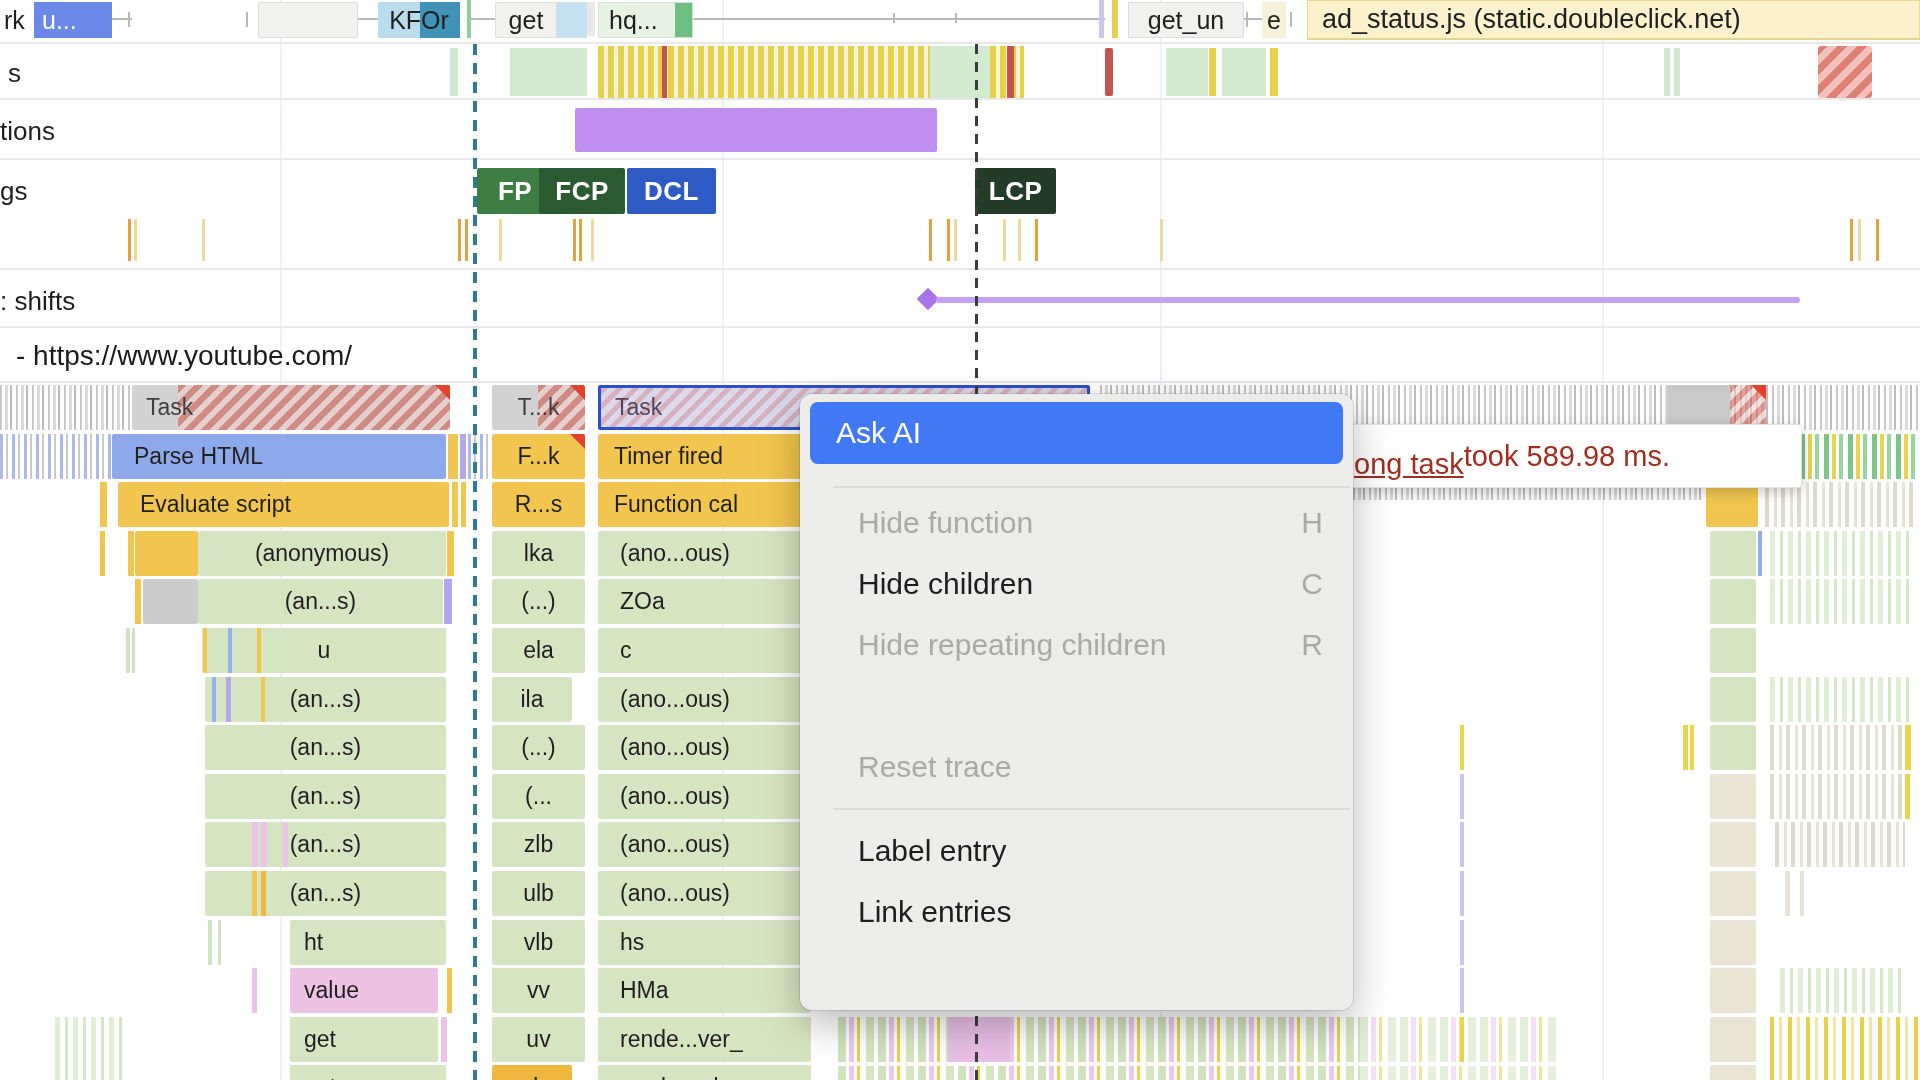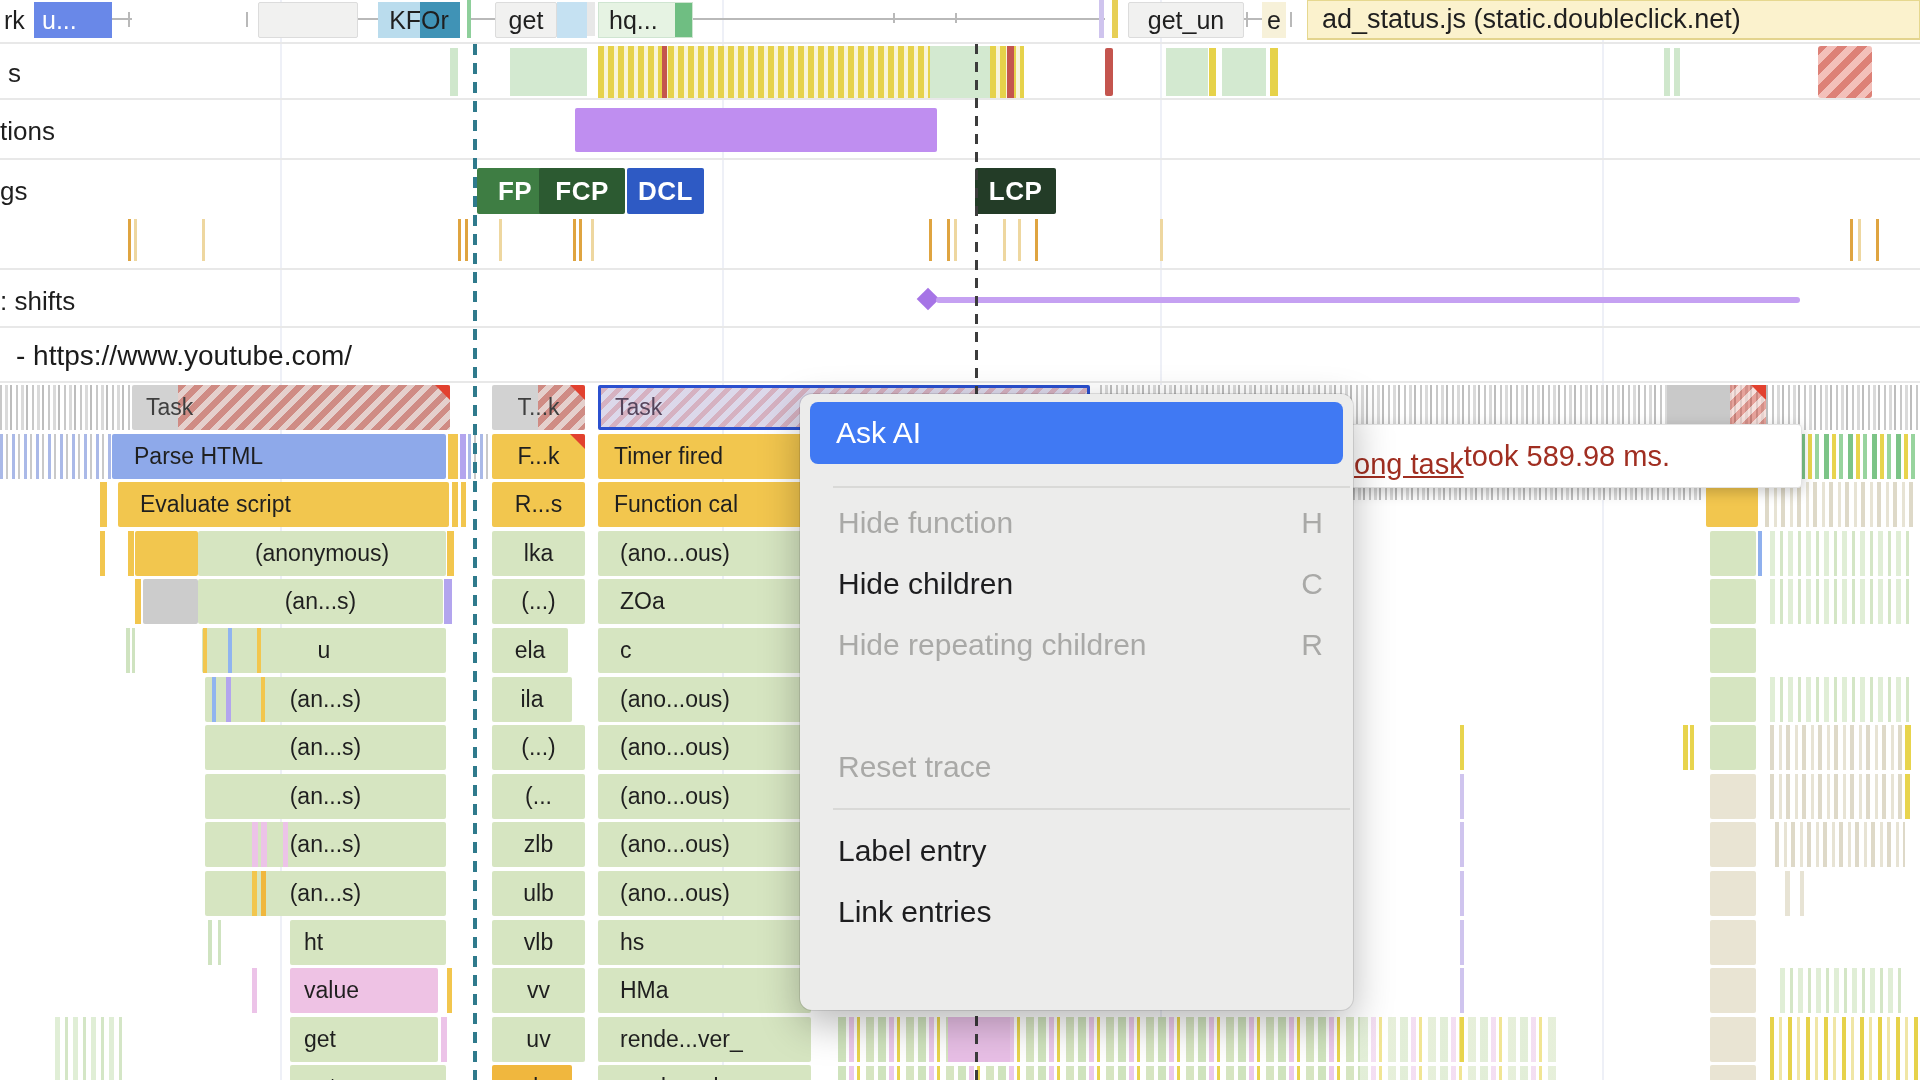--- a/index.html
+++ b/index.html
@@ -52,21 +52,21 @@
          display:flex;align-items:center;justify-content:center;border-radius:2px;letter-spacing:.5px;}
   .tracklab{position:absolute;font-size:26px;color:#1e1e1e;}
   
   .menu{position:absolute;left:800px;top:394px;width:553px;height:616px;background:#ececeb;
         border-radius:12px;box-shadow:0 14px 40px rgba(0,0,0,.28),0 0 0 1px rgba(0,0,0,.10);z-index:60;}
   .askai{position:absolute;left:10px;top:8px;width:533px;height:62px;background:var(--accent-blue);
          border-radius:8px;display:flex;align-items:center;box-sizing:border-box;}
   .askai span{color:#fff;font-size:30px;padding-left:26px;}
   .mdiv{position:absolute;left:33px;right:3px;height:2px;background:#d9d9d7;}
   .mi{position:absolute;left:0;width:100%;height:61px;display:flex;align-items:center;box-sizing:border-box;}
-  .milabel{flex:1;padding-left:38px;font-size:30px;color:#1d1d1f;}
+  .milabel{flex:1;padding-left:58px;font-size:30px;color:#1d1d1f;}
   .dis{color:#a9a9a7;}
   .mshort{padding-right:30px;font-size:30px;color:#a9a9a7;}
   
   .tooltip{position:absolute;left:1343px;top:424px;width:459px;height:64px;background:#fff;z-index:50;
            border:1px solid #e3e3e3;border-radius:4px;box-shadow:0 4px 14px rgba(0,0,0,.22);
            display:flex;align-items:center;padding-left:10px;box-sizing:border-box;
            font-size:29px;color:var(--warn-red);white-space:nowrap;overflow:hidden;}
   .tooltip .lk{text-decoration:underline;margin-top:16px;}
   .diamond{position:absolute;left:920px;top:291px;width:16px;height:16px;background:#a674e6;transform:rotate(45deg);}
 </style>
@@ -154,21 +154,21 @@
   </div>
 
   <div>
     <span class="tracklab" style="left:0;top:176px">gs</span>
     <div class="badge" style="left:477px;width:76px;background:var(--badge-fp)">
         <span>FP</span>
       </div>
     <div class="badge" style="left:539px;width:86px;background:var(--badge-fcp)">
         <span>FCP</span>
       </div>
-    <div class="badge" style="left:627px;width:77px;background:var(--badge-dcl)">
+    <div class="badge" style="left:627px;width:89px;background:var(--badge-dcl)">
         <span>DCL</span>
       </div>
     <div class="badge" style="left:975px;width:81px;background:var(--badge-lcp)">
         <span>LCP</span>
       </div>
 
     <i class="tick ab" style="left:128px;top:219px;height:42px;background:#dfa440"></i>
     <i class="tick ab" style="left:134px;top:219px;height:42px;background:#eed7a0"></i>
     <i class="tick ab" style="left:202px;top:219px;height:42px;background:#eed7a0"></i>
     <i class="tick ab" style="left:458px;top:219px;height:42px;background:#dfa440"></i>
@@ -286,21 +286,21 @@
     <div class="ab fgstripe" style="left:1770px;top:579px;width:140px;height:45px"></div>
 
     <i class="ab" style="left:126px;top:628px;width:4px;height:45px;background:#cfe3c0"></i>
     <i class="ab" style="left:132px;top:628px;width:3px;height:45px;background:#cfe3c0"></i>
     <div class="fb green ctr" style="left:202px;top:628px;width:244px">
         <span>u</span>
       </div>
     <i class="ab" style="left:203px;top:628px;width:4px;height:45px;background:var(--scripting-yellow);z-index:6"></i>
     <i class="ab" style="left:228px;top:628px;width:4px;height:45px;background:#90b4f0;z-index:6"></i>
     <i class="ab" style="left:257px;top:628px;width:4px;height:45px;background:var(--scripting-yellow);z-index:6"></i>
-    <div class="fb green ctr" style="left:492px;top:628px;width:76px">
+    <div class="fb green ctr" style="left:492px;top:628px;width:93px">
         <span>ela</span>
       </div>
     <div class="fb green p22" style="left:598px;top:628px;width:213px">
         <span>c</span>
       </div>
     <div class="ab green" style="left:1710px;top:628px;width:46px;height:45px;border-radius:2px"></div>
 
     <i class="ab" style="left:212px;top:677px;width:4px;height:45px;background:#90b4f0;z-index:6"></i>
     <i class="ab" style="left:226px;top:677px;width:5px;height:45px;background:#b3a5ee;z-index:6"></i>
     <i class="ab" style="left:261px;top:677px;width:4px;height:45px;background:var(--scripting-yellow);z-index:6"></i>

